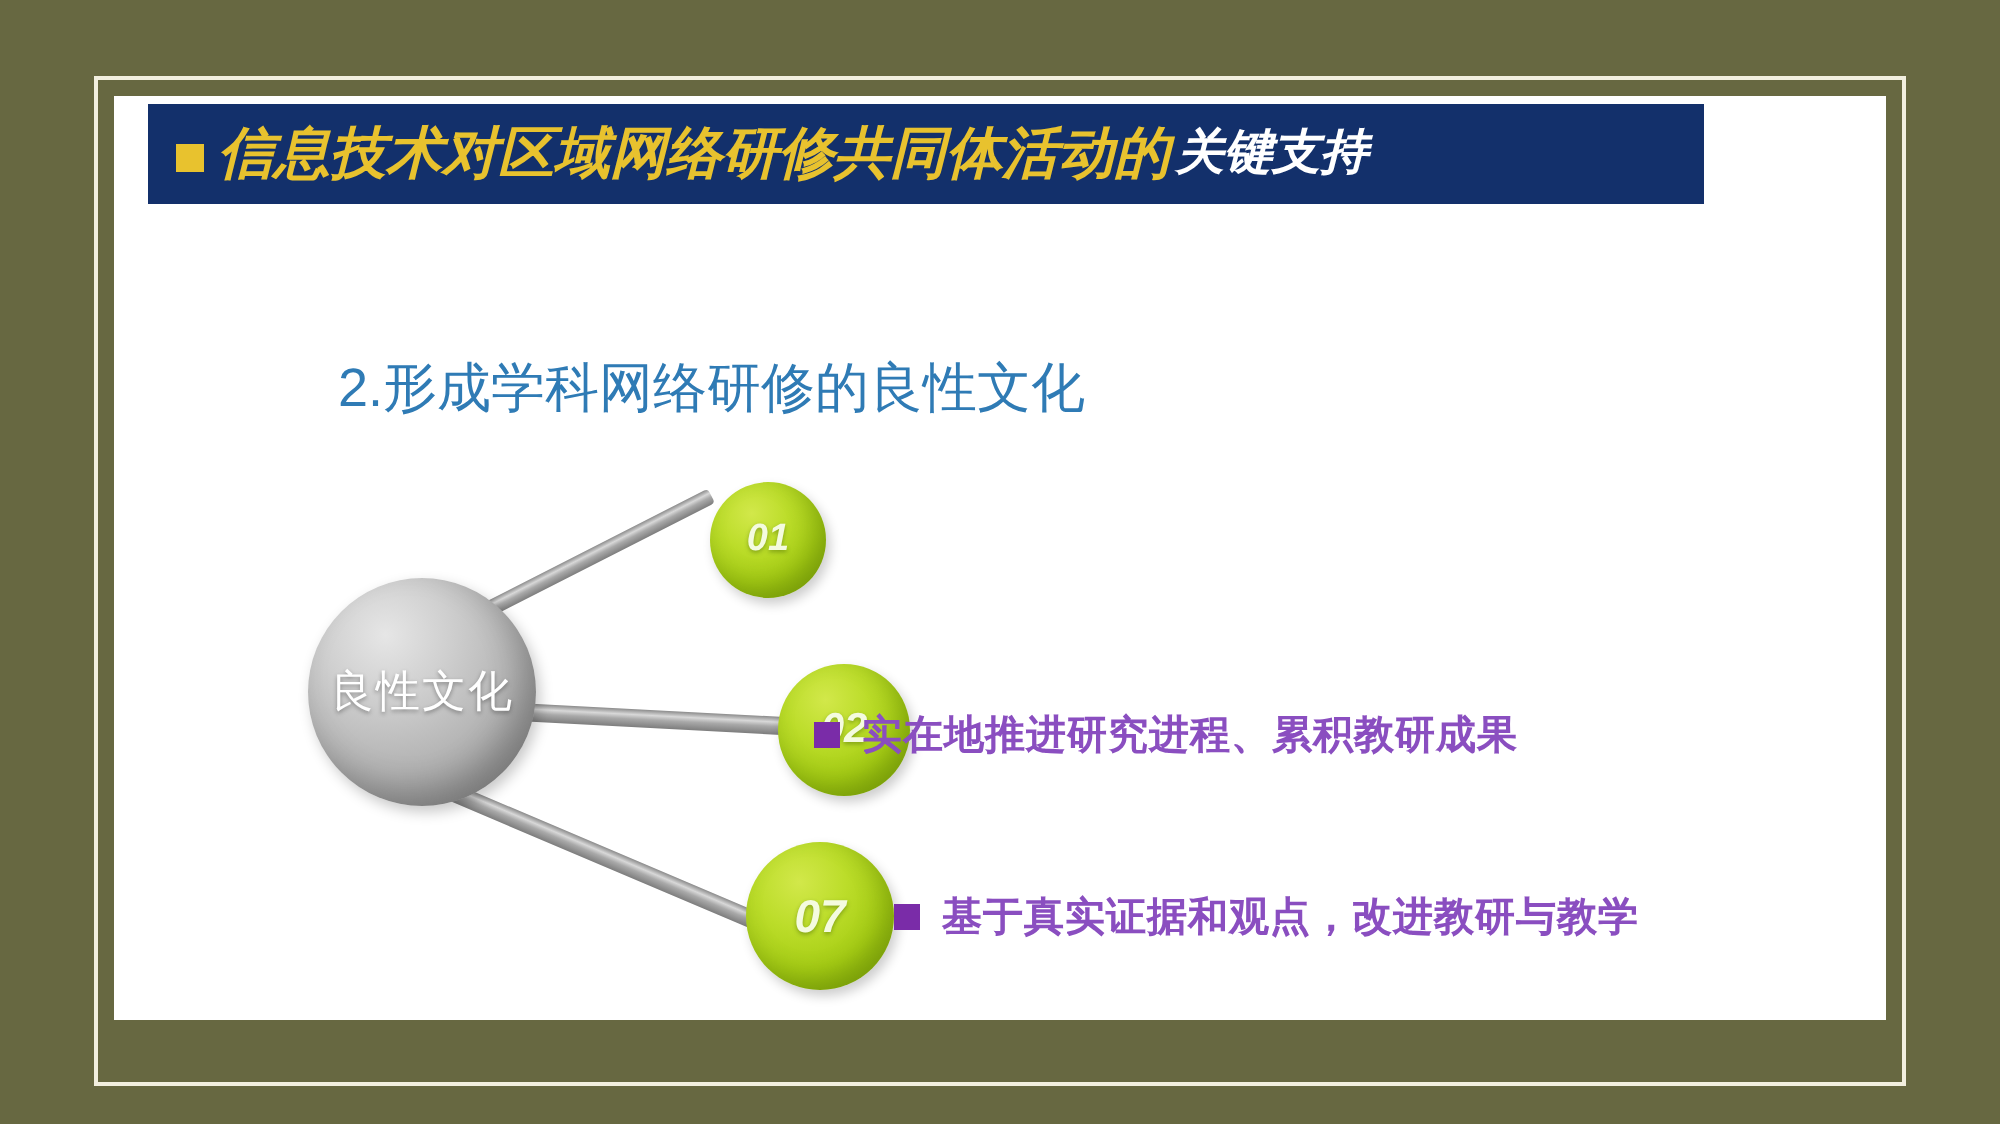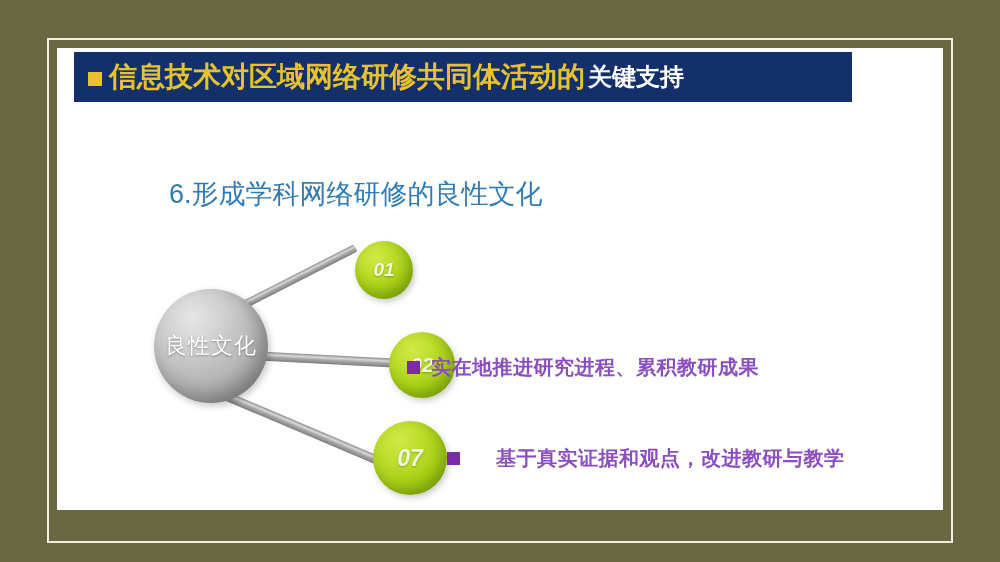--- a/index.html
+++ b/index.html
@@ -45,20 +45,21 @@
     position: absolute;
     left: 74px;
     top: 52px;
     width: 778px;
     height: 50px;
     background: #13306b;
     display: flex;
     align-items: center;
     padding-left: 14px;
     box-sizing: border-box;
+    font-style: italic;
   }
   #title-bullet {
     width: 14px;
     height: 14px;
     background: #e8c22e;
     flex: none;
     margin-right: 7px;
     margin-top: 3px;
   }
   .title-main {
@@ -158,21 +159,21 @@
     margin-right: 11px;
   }
   .bullet-text {
     color: #8a4ec0;
     font-size: 20px;
     font-weight: bold;
     letter-spacing: 0.5px;
   }
   #row-1 { left: 314px; top: 212px; }
   #row-2 { left: 350px; top: 306px; }
-  #row-3 { left: 390px; top: 397px; gap: 25px; }
+  #row-3 { left: 390px; top: 397px; }
 </style>
 </head>
 <body>
 
 <div id="slide">
 
   <div id="frame-line"></div>
 
   <div id="canvas">
 
@@ -212,21 +213,21 @@
 
     <div class="bullet-row" id="row-2">
       <span class="bullet-square"></span>
       <span class="bullet-text">实在地推进研究进程、累积教研成果</span>
     </div>
     <div class="bullet-row" id="row-3">
       <span class="bullet-square"></span>
       <span class="bullet-text">基于真实证据和观点，改进教研与教学</span>
     </div>
 
-    <div id="subtitle">6.形成学科网络研修的良性文化</div>
+    <div id="subtitle">2.形成学科网络研修的良性文化</div>
 
   </div>
 
   <div id="title-bar">
     <span id="title-bullet"></span>
     <span class="title-main">信息技术对区域网络研修共同体活动的</span>
     <span class="title-accent">关键支持</span>
   </div>
 
 </div>

